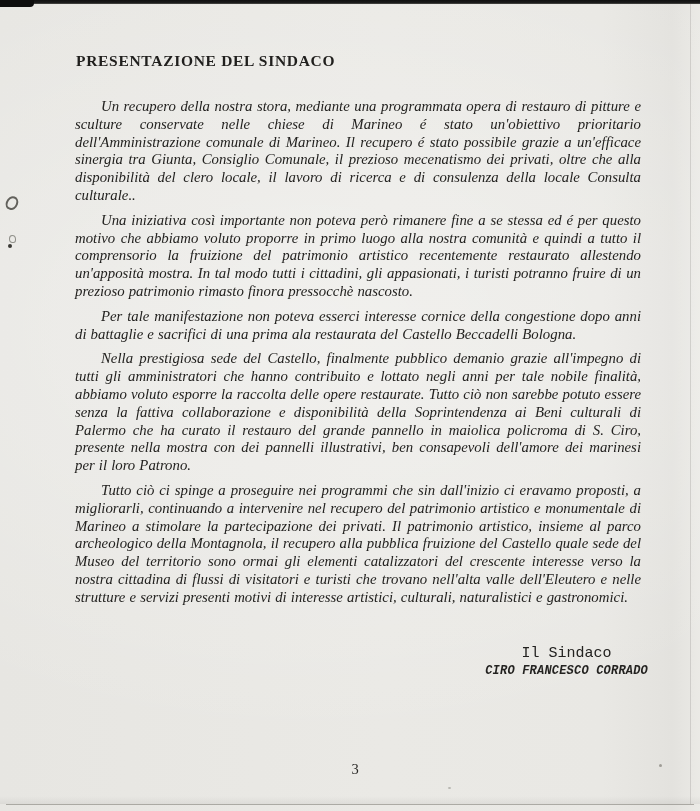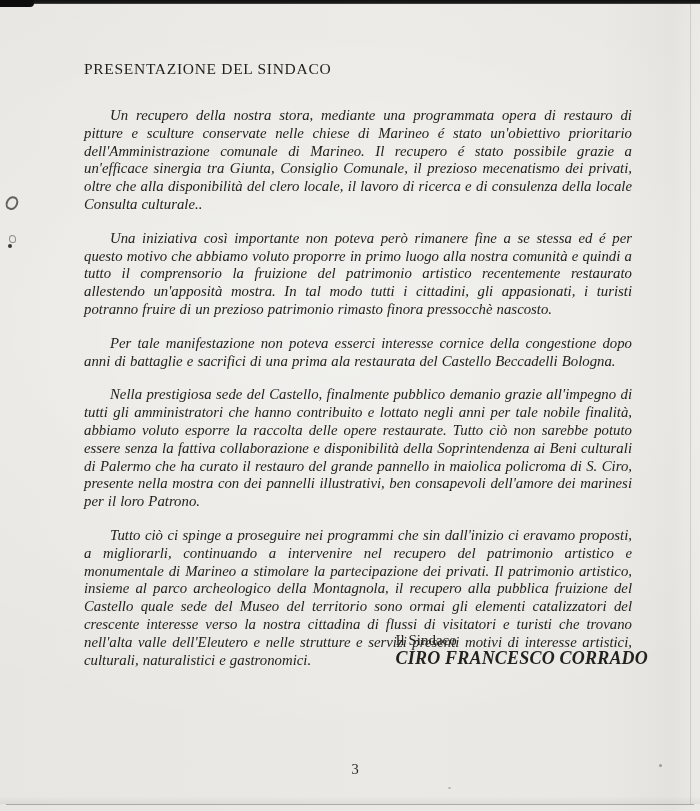--- a/index.html
+++ b/index.html
@@ -92,55 +92,56 @@
     top: 787px; left: 448px;
     width: 3px; height: 2px;
     background: #a3a19a;
     border-radius: 50%;
     opacity: 0.7;
   }
   
   .doc-title {
     position: absolute;
     top: 44px; left: 68px;
-    margin: 16px;
+    margin: 8px;
     font-family: "Liberation Serif", "DejaVu Serif", serif;
     font-size: 15.5px;
-    font-weight: normal;
+    font-weight: bold;
     letter-spacing: 0.7px;
     color: #201f1d;
   }
   .doc-body {
     position: absolute;
     top: 91px; left: 68px;
     width: 580px;
     font-style: italic;
     font-size: 14.8px;
     line-height: 17.8px;
     color: #232220;
     text-align: justify;
   }
   .doc-body p {
-    margin: 16px;
+    margin: 7px;
     text-indent: 26px;
     word-spacing: 0.4px;
   }
   .signature {
     position: absolute;
-    top: 632px; right: 52px;
-    text-align: left;
+    top: 645px; right: 52px;
+    text-align: center;
     color: #232220;
+    font-family: Liberation Mono, monospace;
   }
   .signature-role {
     font-size: 15px;
     line-height: 17px;
     font-style: normal;
   }
   .signature-name {
-    font-size: 18px;
+    font-size: 12px;
     line-height: 18px;
     font-style: italic;
     font-weight: bold;
     letter-spacing: 0.2px;
   }
   .page-number {
     position: absolute;
     top: 761px; left: 0;
     width: 710px;
     text-align: center;

